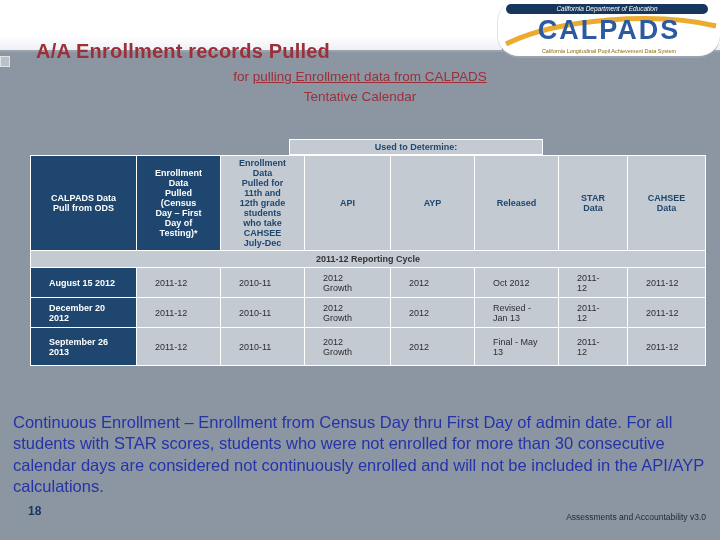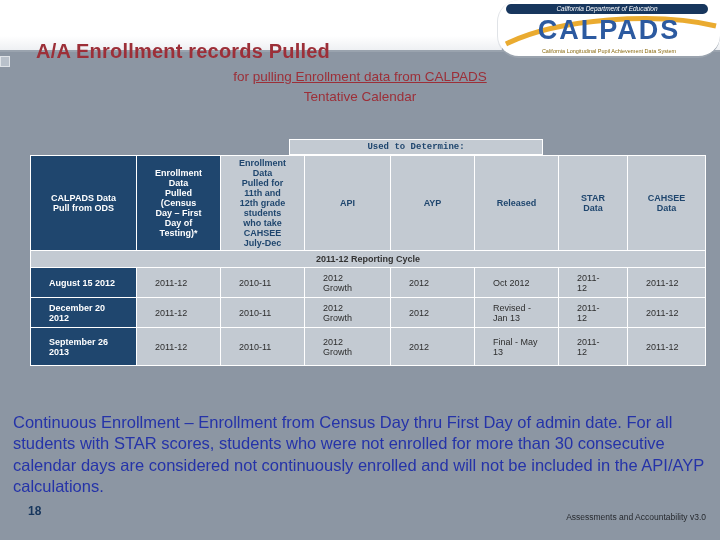--- a/index.html
+++ b/index.html
@@ -46,21 +46,21 @@
   
   .subtitle {
     position:absolute; left:0; top:67px; width:720px; text-align:center;
     color:#9C2F38; font-size:13.5px; line-height:1.5;
   }
   .subtitle .u { text-decoration:underline; }
   
   .utd-band {
     position:absolute; left:289px; top:139px; width:254px; height:16px;
     background:#C3CAD2; border:1px solid #ffffff;
-    color:#1F466E; font-size:9px; font-weight:bold; text-align:center; line-height:14px;font-family:Liberation Mono, monospace;
+    color:#1F466E; font-size:9px; font-weight:bold; text-align:center; line-height:14px;
   }
   
   table.cal {
     position:absolute; left:30px; top:155px;
     border-collapse:collapse; table-layout:fixed;
   }
   table.cal th, table.cal td {
     border:1px solid #ffffff; vertical-align:middle;
     font-size:9px; padding:2px 18px;
   }

